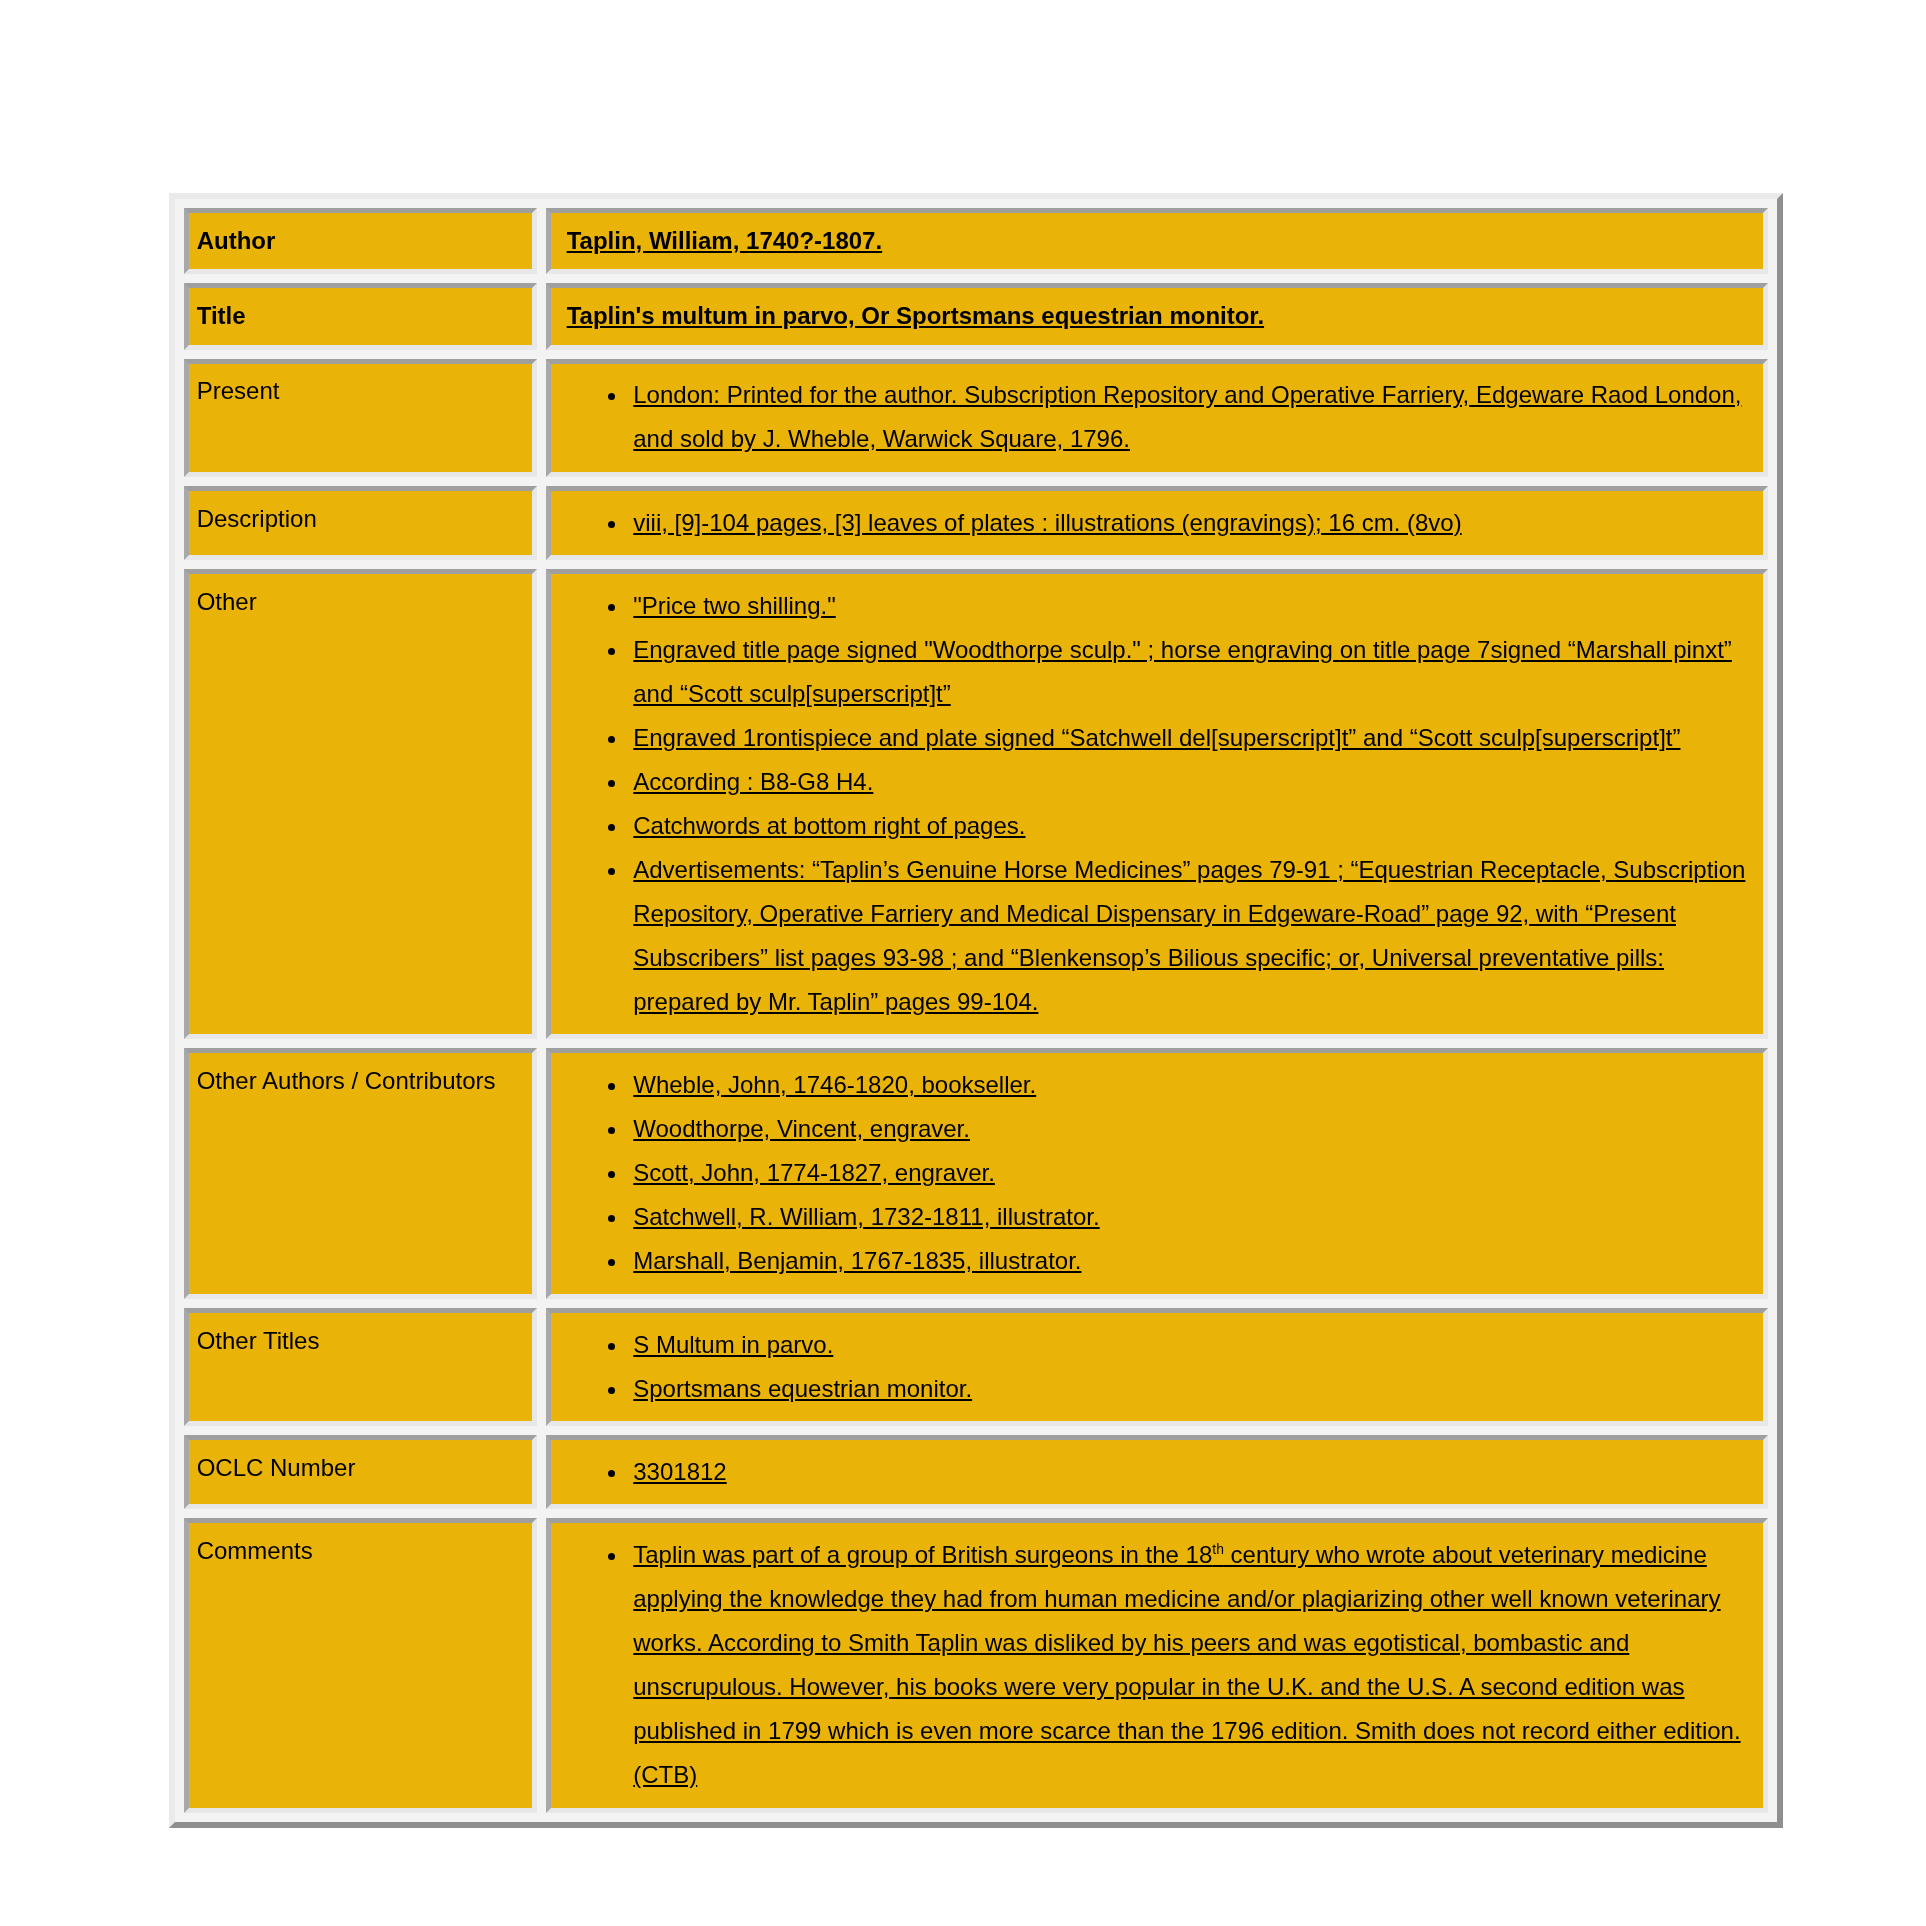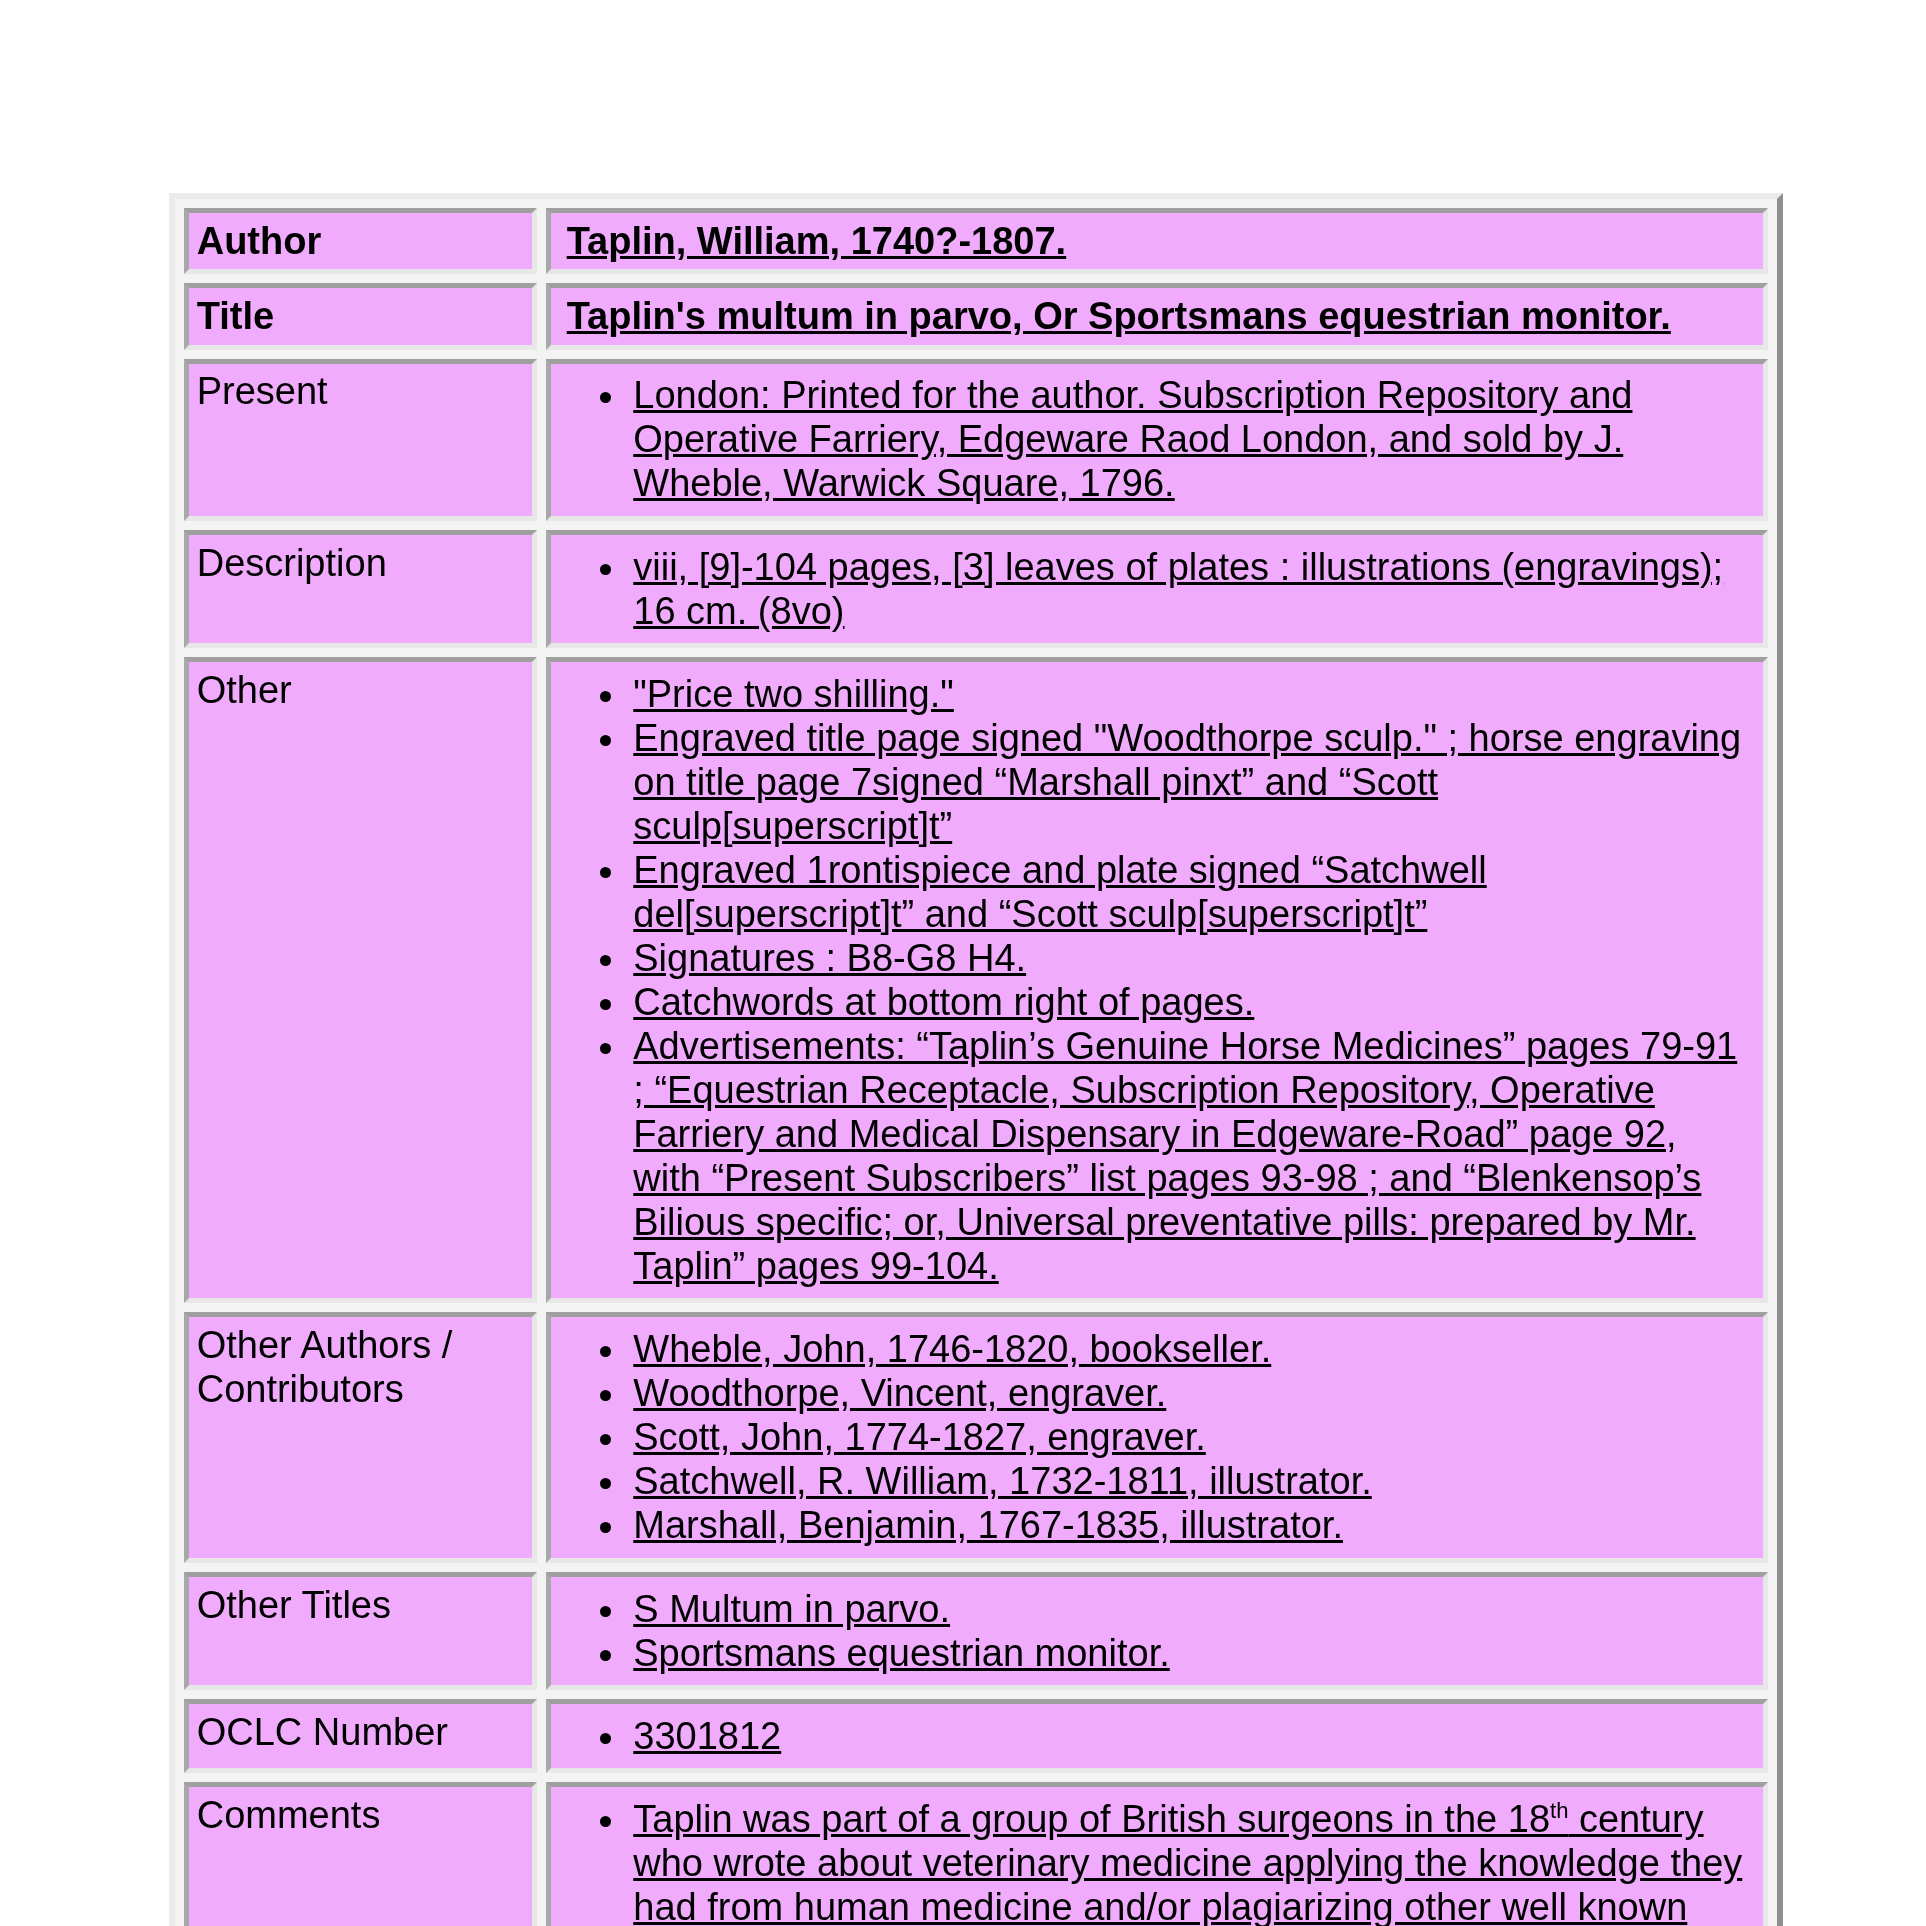--- a/index.html
+++ b/index.html
@@ -25,26 +25,26 @@
     border-spacing: 9.2px;
     background: #f3f3f3;
     border-top: 6.2px solid #eaeaea;
     border-left: 6.2px solid #eaeaea;
     border-right: 6.2px solid #8f8f8f;
     border-bottom: 6.2px solid #8f8f8f;
     table-layout: fixed;
   }
   td {
     vertical-align: top;
-    background: #f0abfc;
+    background: #eab308;
     border-top: 5px solid #9f9f9f;
     border-left: 5px solid #a8a8a8;
     border-right: 5px solid #e7e7e7;
     border-bottom: 5px solid #e7e7e7;
-    font-size: 38px;
+    font-size: 24px;
     line-height: 44px;
     padding: 5.8px 9.6px 6.5px 7.7px;
     word-wrap: break-word;
   }
   td.label { width: 326px; }
   td.value { padding-left: 15.4px; text-decoration: underline; }
   .bold { font-weight: bold; }
   ul {
     margin: 4px;
     padding-left: 58px;
@@ -87,21 +87,21 @@
             </ul>
           </td>
         </tr>
         <tr>
           <td class="label">Other</td>
           <td class="value">
             <ul>
               <li>"Price two shilling."</li>
               <li>Engraved title page signed "Woodthorpe sculp." ; horse engraving on title page 7signed “Marshall pinxt” and “Scott sculp[superscript]t”</li>
               <li>Engraved 1rontispiece and plate signed “Satchwell del[superscript]t” and “Scott sculp[superscript]t”</li>
-              <li>Signatures : B8-G8 H4.</li>
+              <li>According : B8-G8 H4.</li>
               <li>Catchwords at bottom right of pages.</li>
               <li>Advertisements: “Taplin’s Genuine Horse Medicines” pages 79-91 ; “Equestrian Receptacle, Subscription Repository, Operative Farriery and Medical Dispensary in Edgeware-Road” page 92, with “Present Subscribers” list pages 93-98 ; and “Blenkensop’s Bilious specific; or, Universal preventative pills: prepared by Mr. Taplin” pages 99-104.</li>
             </ul>
           </td>
         </tr>
         <tr>
           <td class="label">Other Authors / Contributors</td>
           <td class="value">
             <ul>
               <li>Wheble, John, 1746-1820, bookseller.</li>

